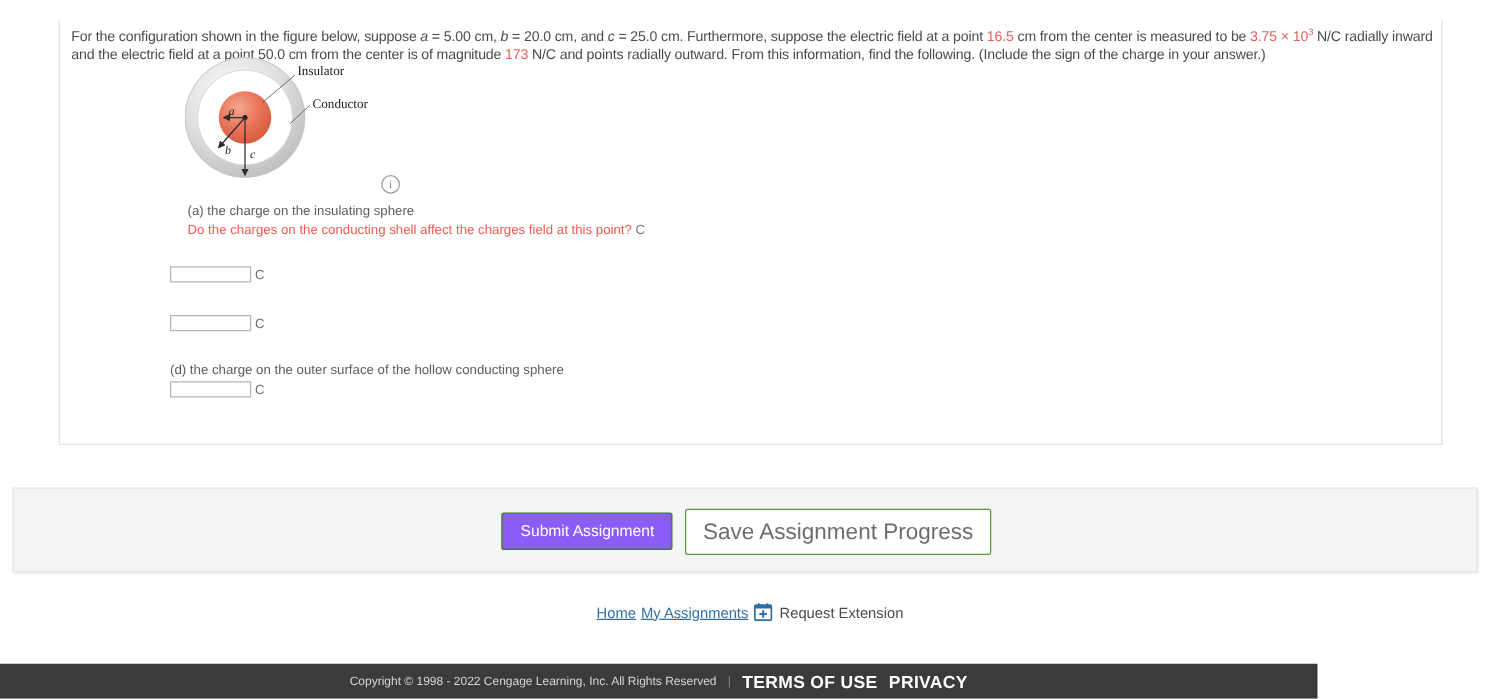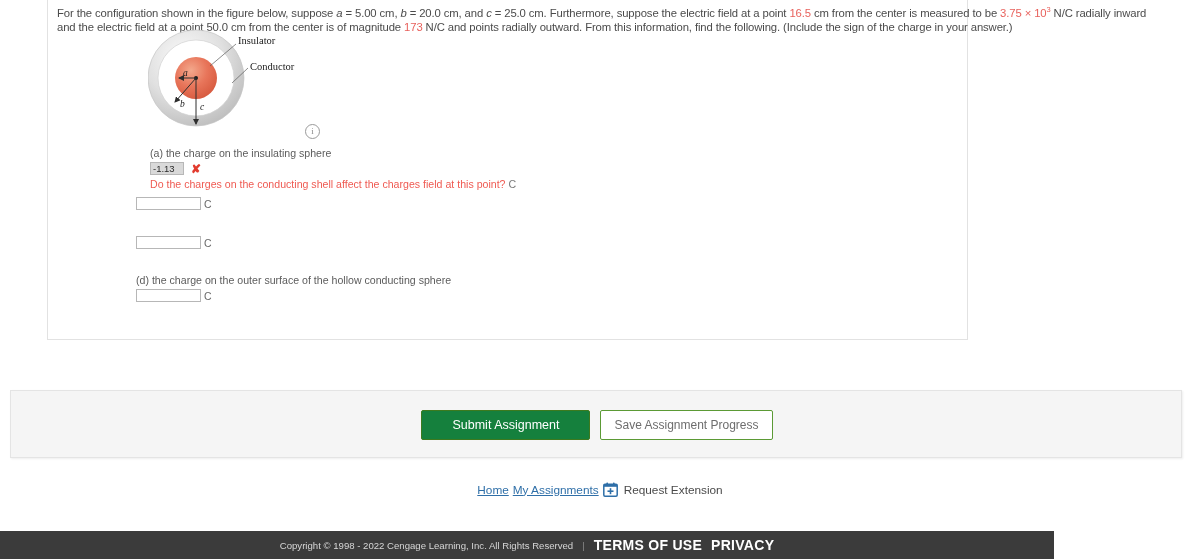--- a/index.html
+++ b/index.html
@@ -14,22 +14,22 @@
   .page {
     position: relative;
     width: 1200px;
     height: 559px;
   }
 
   
   .question-card {
     position: absolute;
     left: 47px;
-    top: 0px;
-    width: 921px;
+    top: 16px;
+    width: 1107px;
     height: 340px;
     background: #ffffff;
     border: 1px solid #e2e2e2;
     border-top: none;
     box-sizing: border-box;
   }
   .problem-text {
     position: absolute;
     left: 9px;
     top: 3px;
@@ -172,32 +172,32 @@
     left: 0;
     top: 0;
     width: 1172px;
     height: 68px;
     display: flex;
     align-items: center;
     justify-content: center;
     gap: 10px;
   }
   .btn-submit {
-    background: #15803d;
+    background: #8b5cf6;
     color: #ffffff;
     font-size: 12.5px;
-    padding: 7px 30px;
+    padding: 7px 14px;
     border: 1px solid #3d7a1e;
     border-radius: 2px;
     cursor: pointer;
   }
   .btn-save {
     background: #ffffff;
     color: #6d6d6d;
-    font-size: 12px;
+    font-size: 18px;
     padding: 7px 13px;
     border: 1px solid #5b9a35;
     border-radius: 2px;
     cursor: pointer;
   }
 
   
   .footer-nav {
     position: absolute;
     left: 0;
@@ -299,24 +299,20 @@
         <text x="35" y="48" font-family="Liberation Serif, serif" font-style="italic" font-size="9.5" fill="#1a1a1a">a</text>
         <text x="32" y="79" font-family="Liberation Serif, serif" font-style="italic" font-size="9.5" fill="#1a1a1a">b</text>
         <text x="52" y="82" font-family="Liberation Serif, serif" font-style="italic" font-size="9.5" fill="#1a1a1a">c</text>
       </svg>
     </div>
 
     <div class="info-icon">i</div>
 
     <div class="part" id="part-a">
       <span class="part-label">(a) the charge on the insulating sphere</span>
-      <span class="answer-row">
-        <input class="ans-input filled" type="text" value="-1.13" style="">
-        <span class="xmark">✘</span>
-      </span>
       <div class="feedback">
         <span>Do the charges on the conducting shell affect the charges field at this point?</span>
         <span class="unit-grey">C</span>
       </div>
     </div>
 
     <div class="part" id="part-b">
       <span class="answer-row">
         <input class="ans-input" type="text" value="" style="">
         <span class="unit">C</span>

